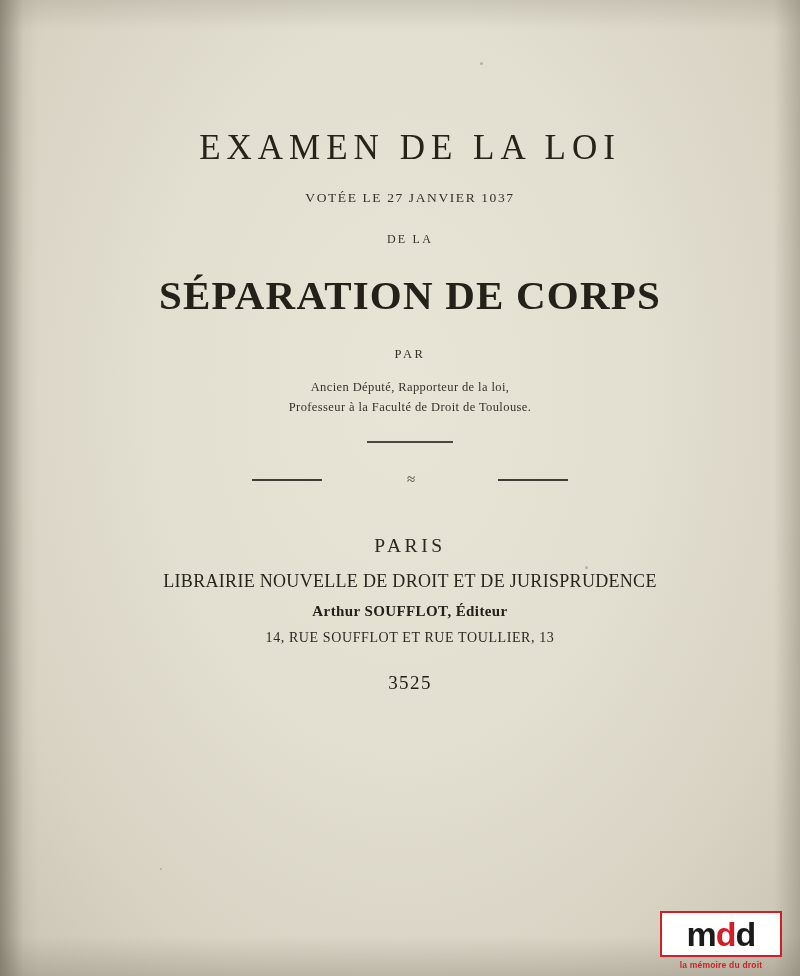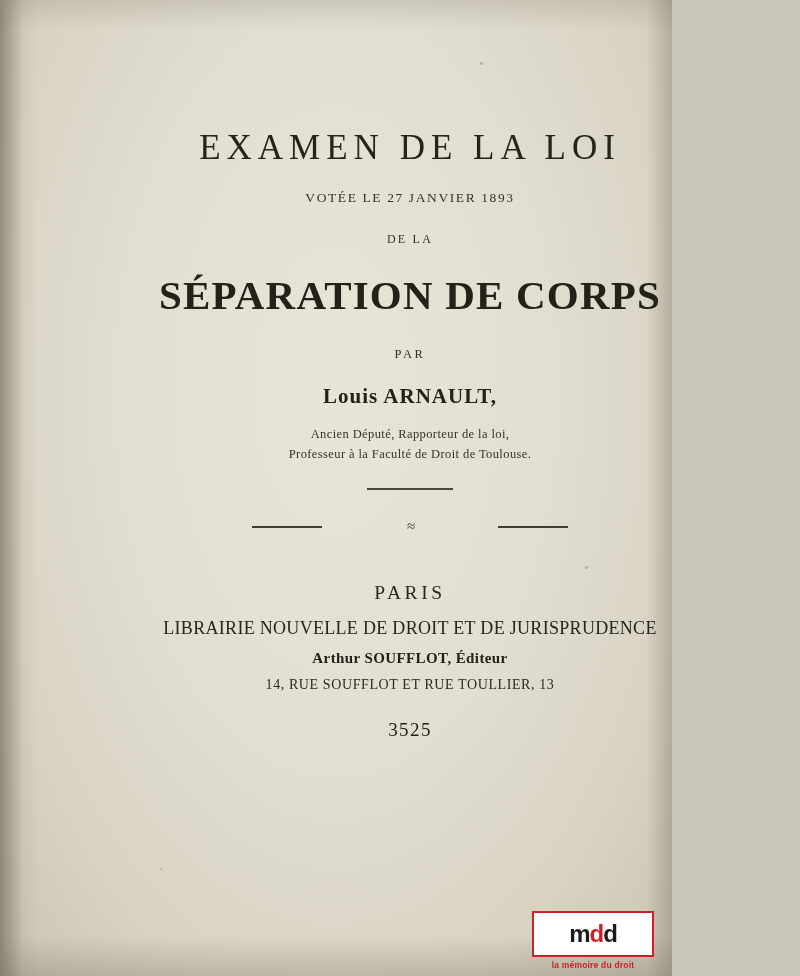--- a/index.html
+++ b/index.html
@@ -8,21 +8,21 @@
   }
   body {
     width: 800px;
     height: 976px;
     background: #c9c6b8;
     font-family: "Liberation Serif", serif;
     overflow: hidden;
   }
   #page {
     position: relative;
-    width: 672px;
+    width: 800px;
     height: 976px;
     background:
       radial-gradient(ellipse at 50% 40%, #e8e4d6 0%, #e2ded0 45%, #d8d3c3 75%, #c8c3b2 100%);
   }
   
   #gutter-shadow {
     position: absolute;
     left: 0; top: 0;
     width: 38px; height: 100%;
     background: linear-gradient(to right, rgba(90,84,70,0.55), rgba(140,134,118,0.12) 60%, rgba(0,0,0,0));
@@ -214,21 +214,21 @@
     height: 46px;
     margin: 0 auto;
     border: 2px solid #d21f26;
     box-sizing: border-box;
     display: flex;
     align-items: center;
     justify-content: center;
     background: #ffffff;
   }
   #logo-letters {
-    font-size: 24px;
+    font-size: 34px;
     font-weight: 700;
     letter-spacing: -1px;
     line-height: 34px;
   }
   #logo-letters .m { color: #1b1b1b; }
   #logo-letters .d1 { color: #d21f26; }
   #logo-letters .d2 { color: #1b1b1b; }
   #logo-tag {
     margin-top: 3px;
     font-size: 8.5px;
@@ -248,30 +248,29 @@
   <div id="edge-shadow-bottom"></div>
 
   <div class="speck" style="left:480px;top:62px;width:3px;height:3px;"></div>
   <div class="speck" style="left:585px;top:566px;width:3px;height:3px;"></div>
   <div class="speck" style="left:160px;top:868px;width:2px;height:2px;"></div>
 
   <div id="content">
 
     <div class="line-main-title">EXAMEN DE LA LOI</div>
 
-    <div class="line-voted">VOTÉE LE 27 JANVIER 1893</div>
+    <div class="line-voted">VOTÉE LE 27 JANVIER 1037</div>
 
 
     <div class="line-dela">DE LA</div>
 
     <div class="line-sep-title">SÉPARATION DE CORPS</div>
 
     <div class="line-par">PAR</div>
 
-    <div class="line-author">Louis ARNAULT,</div>
 
     <div class="line-qual1">Ancien Député, Rapporteur de la loi,</div>
     <div class="line-qual2">Professeur à la Faculté de Droit de Toulouse.</div>
 
     <div class="rule-short"></div>
 
 
     <div class="ornament">
       <div class="bar left"></div>
       <div class="knot">≈</div>

